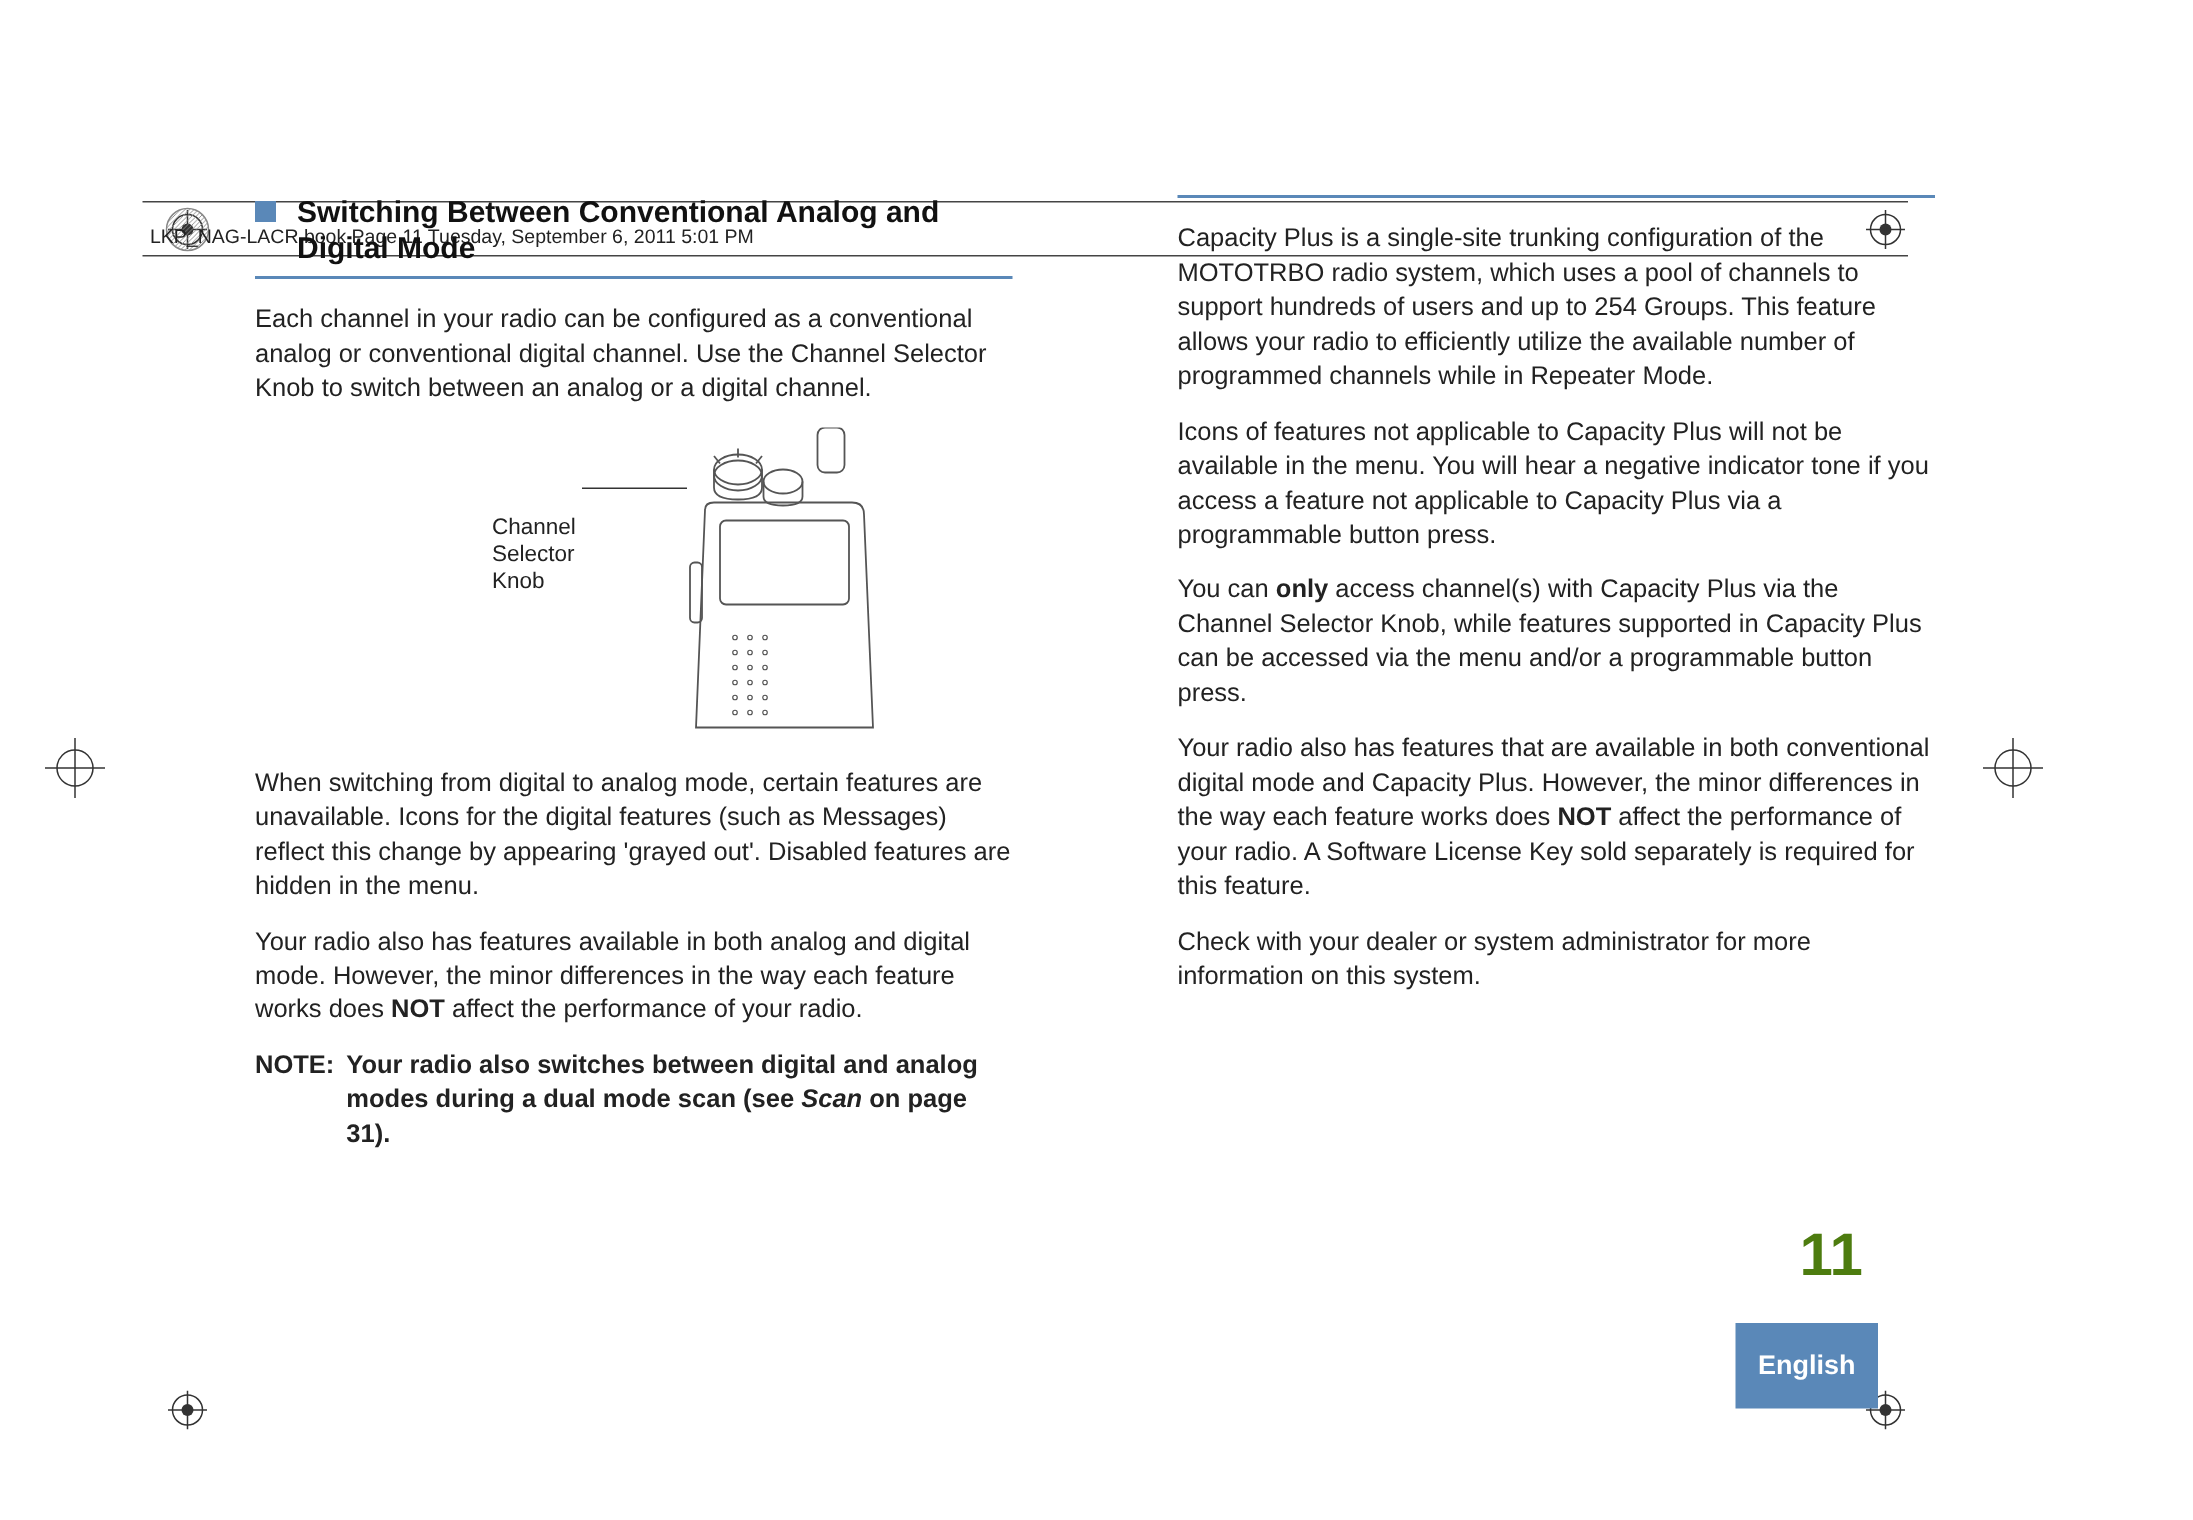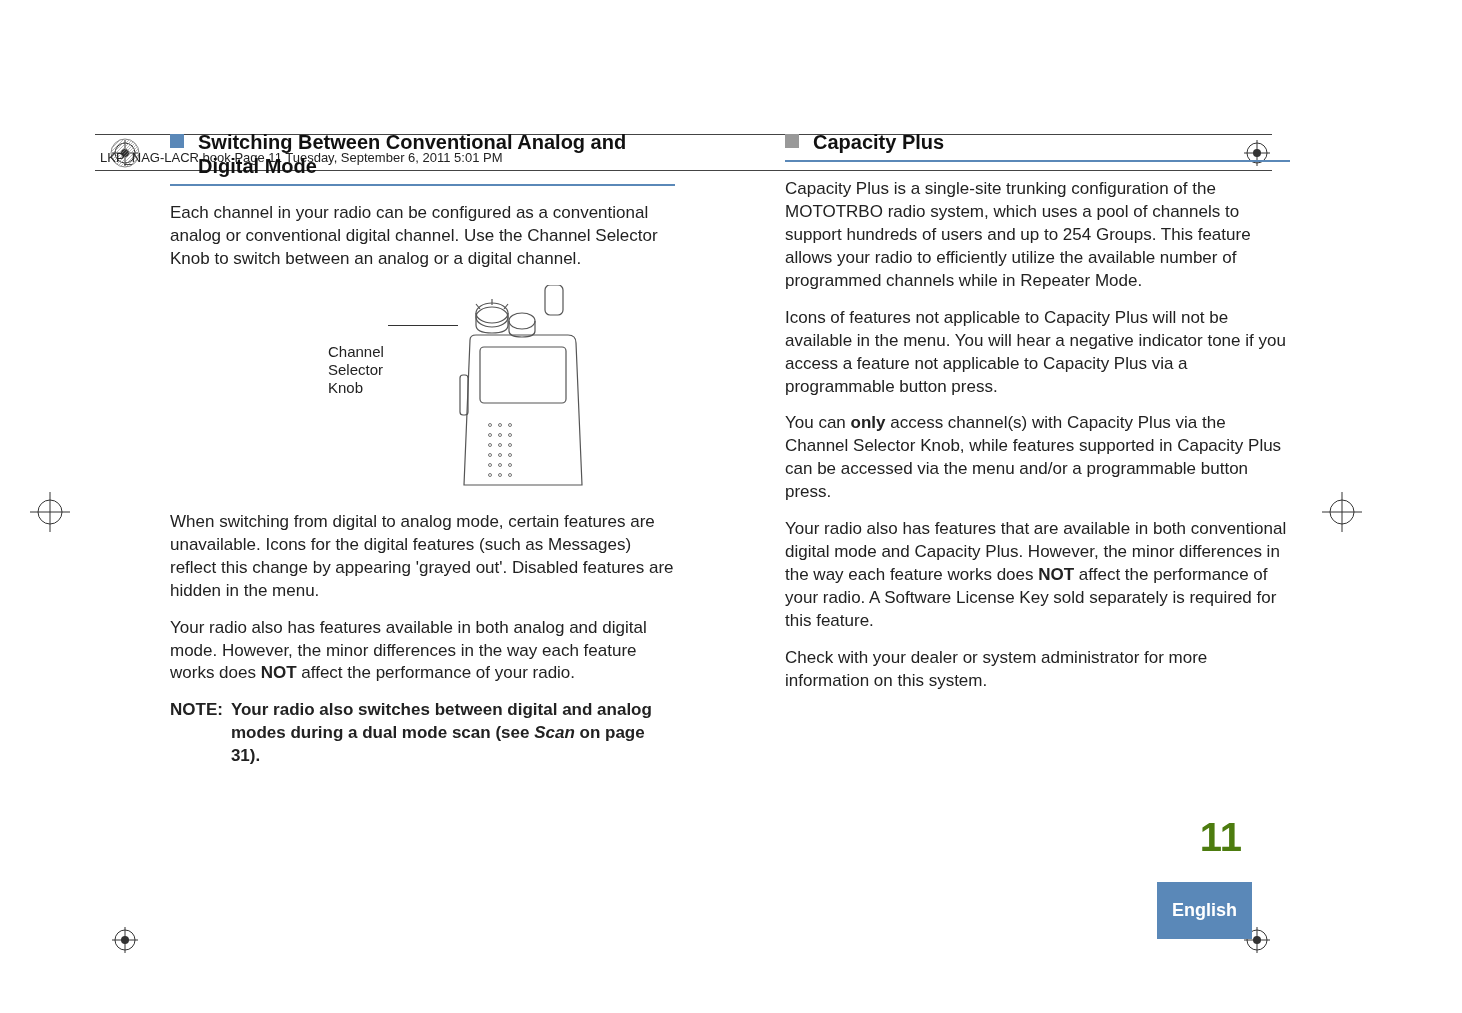--- a/index.html
+++ b/index.html
@@ -274,24 +274,20 @@
 
     <div class="note-row">
       <div class="note-label">NOTE:</div>
       <div>
         <span>Your radio also switches between digital and analog modes during a dual mode scan (see </span><span class="italic">Scan</span><span> on page 31).</span>
       </div>
     </div>
   </div>
 
   <div class="col">
-    <div class="section-heading">
-      <div class="sq gray"></div>
-      <h2>Capacity Plus</h2>
-    </div>
     <hr class="rule">
 
     <p>Capacity Plus is a single-site trunking configuration of the MOTOTRBO radio system, which uses a pool of channels to support hundreds of users and up to 254 Groups. This feature allows your radio to efficiently utilize the available number of programmed channels while in Repeater Mode.</p>
 
     <p>Icons of features not applicable to Capacity Plus will not be available in the menu. You will hear a negative indicator tone if you access a feature not applicable to Capacity Plus via a programmable button press.</p>
 
     <p>
       <span>You can </span><span class="bold">only</span><span> access channel(s) with Capacity Plus via the Channel Selector Knob, while features supported in Capacity Plus can be accessed via the menu and/or a programmable button press.</span>
     </p>
 

